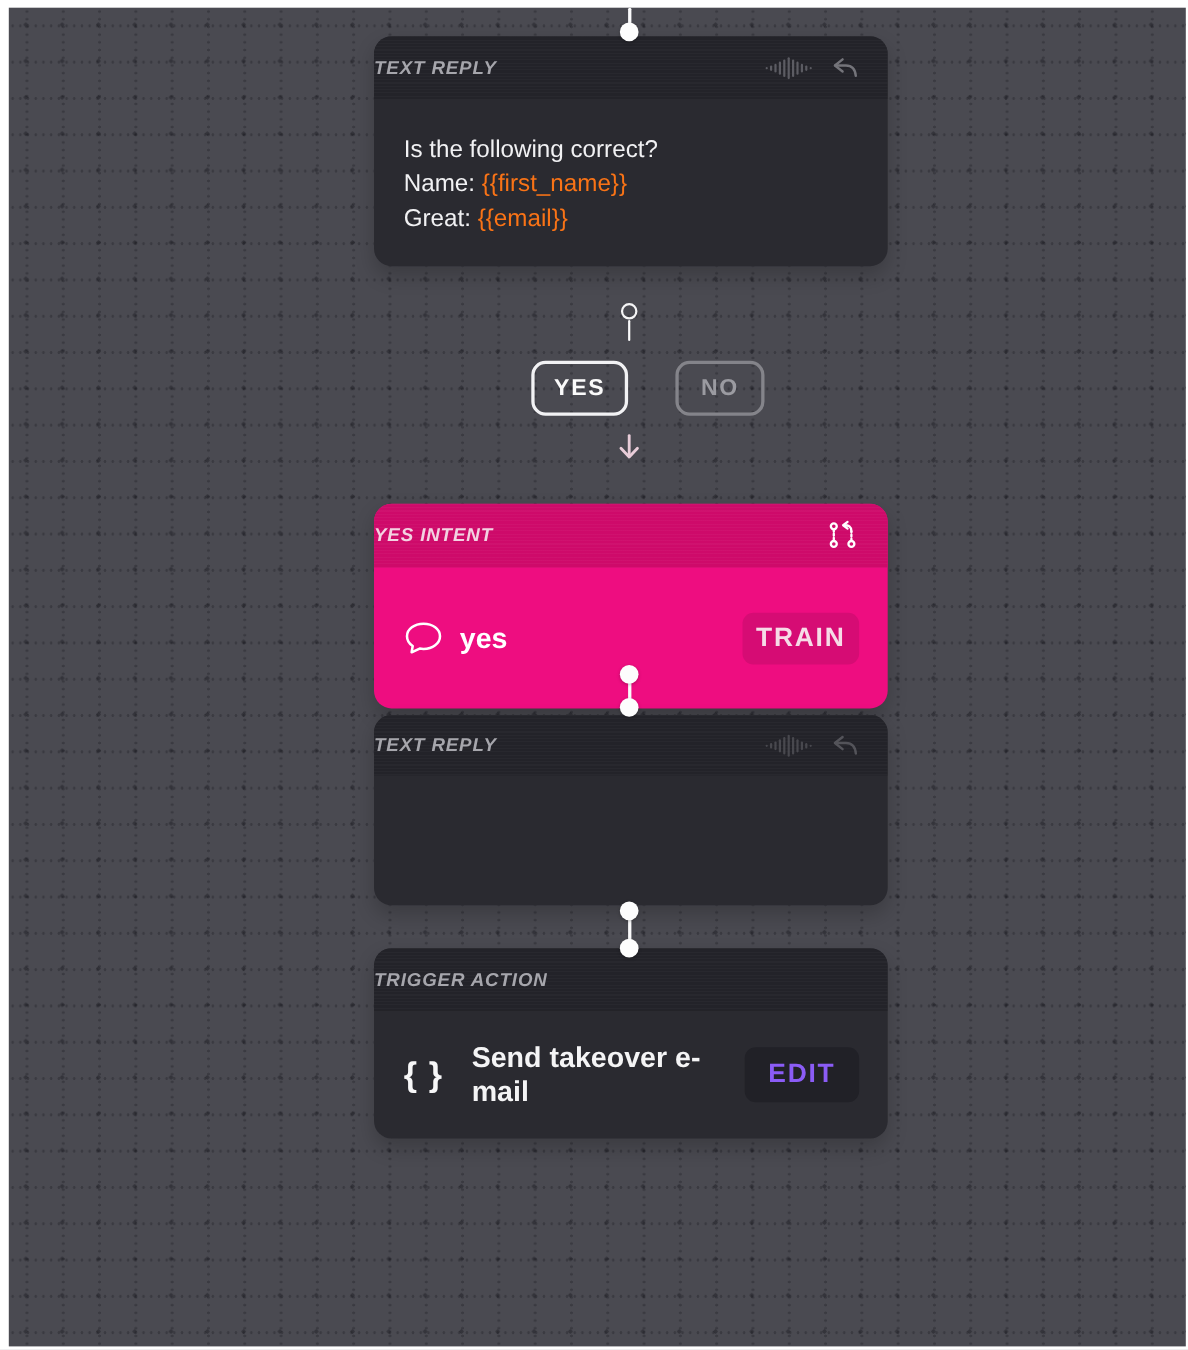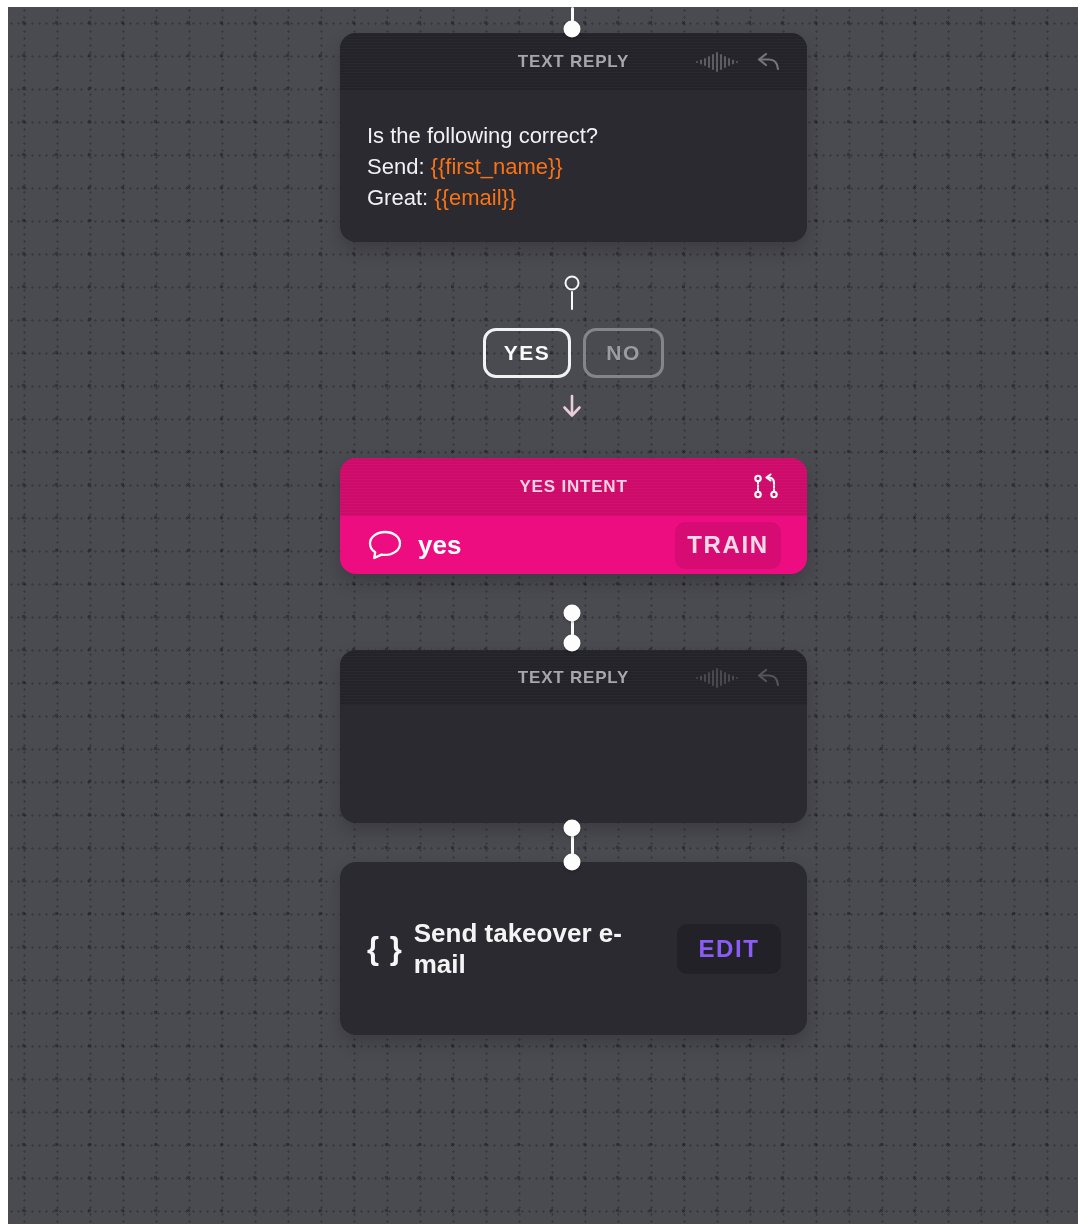--- a/index.html
+++ b/index.html
@@ -22,24 +22,25 @@
   
   .node {
     position:absolute; left:332px; width:467px;
     border-radius:16px; overflow:hidden;
     background:#2a2a30;
     box-shadow:0 8px 18px rgba(0,0,0,.20);
     display:flex; flex-direction:column;
   }
   .node-header {
     position:relative; flex:0 0 auto;
-    display:flex; align-items:center; justify-content:center;
+    display:flex; align-items:center; justify-content:flex-start;
     background-color:#232329;
     background-image:repeating-linear-gradient(180deg,
       rgba(255,255,255,.025) 0 1px, transparent 1px 3px);
+    font-style:italic;
   }
   .node-header .type-label {
     font-size:17px; font-weight:700; letter-spacing:.8px;
     color:#a6a6ac;
   }
   .header-icons {
     position:absolute; right:26px; top:50%; transform:translateY(-50%);
     display:flex; align-items:center; gap:9px;
   }
   .node-body { flex:1 1 auto; }
@@ -69,21 +70,21 @@
   .pill-btn {
     display:flex; align-items:center; justify-content:center;
     border-radius:10px; font-weight:700; letter-spacing:1.6px;
     font-size:24px; cursor:pointer;
   }
   .train-btn { width:106px; height:47px; background:#d60c74; color:#f6dbe7; }
   .edit-btn  { width:104px; height:50px; background:#212127; color:#8b5cf6; }
 
   .braces { font-size:31px; font-weight:700; color:#f7f7f8; letter-spacing:1px; }
   .action-name {
-    width:225px; margin-left:11px;
+    width:225px; margin-left:26px;
     font-size:26px; line-height:31px; font-weight:700; color:#f4f4f5;
   }
 
   
   .v-line { position:absolute; width:3px; background:#fbfbfc; border-radius:2px; }
   .dot {
     position:absolute; width:17px; height:17px; border-radius:50%;
     background:#fdfdfd; transform:translate(-50%,-50%); z-index:5;
     box-shadow:0 1px 3px rgba(0,0,0,.25);
   }
@@ -92,21 +93,21 @@
     border:2.5px solid #f5f5f6; transform:translate(-50%,-50%); z-index:5;
   }
 
   
   .branch-btn {
     position:absolute; display:flex; align-items:center; justify-content:center;
     border-radius:13px; font-size:21px; font-weight:700; letter-spacing:1.5px;
     cursor:pointer; background:transparent;
   }
   .branch-yes { border:3px solid #f2f2f4; color:#fafafa; }
-  .branch-no  { border:3px solid #84848a; color:#9b9ba1; }
+  .branch-no  { border:3px solid #84848a; color:#9b9ba1;margin-left:31px; }
 
   svg { display:block; }
 </style>
 </head>
 <body>
 
 <div class="canvas">
 
   <div class="v-line" style="left:562.5px; top:0; height:22px;"></div>
   <div class="dot" style="left:564px; top:22px;"></div>
@@ -134,21 +135,21 @@
           <svg width="26" height="24" viewBox="0 0 26 24" fill="none" stroke="#74747a" stroke-width="2.2" stroke-linecap="round" stroke-linejoin="round">
             <path d="M11 4 L4 9.5 L11 15"></path>
             <path d="M4.5 9.5 H14 C19.5 9.5 22.5 13 23 19"></path>
           </svg>
         </span>
       </span>
     </div>
     <div class="node-body">
       <div class="reply-text">
         <div><span>Is the following correct?</span></div>
-        <div><span>Send: </span><span class="muted">{{first_name}}</span></div>
+        <div><span>Name: </span><span class="muted">{{first_name}}</span></div>
         <div><span>Great: </span><span class="muted">{{email}}</span></div>
       </div>
     </div>
   </div>
 
   <div class="pin-circle" style="left:564px; top:276px;"></div>
   <div class="v-line" style="left:562.75px; top:284px; height:19px; width:2.5px;"></div>
 
   <div class="branch-btn branch-yes" style="left:475px; top:321px; width:88px; height:50px;">
     <span>YES</span>
@@ -157,21 +158,21 @@
     <span>NO</span>
   </div>
 
   <div style="position:absolute; left:564px; top:400px; transform:translate(-50%,-50%);">
     <svg width="24" height="26" viewBox="0 0 24 26" fill="none" stroke="#e9cdd9" stroke-width="2.6" stroke-linecap="round" stroke-linejoin="round">
       <path d="M12 2 V20"></path>
       <path d="M4.5 13.5 L12 21.5 L19.5 13.5"></path>
     </svg>
   </div>
 
-  <div class="node pink" style="top:451px; height:116px;">
+  <div class="node pink" style="top:451px; height:186px;">
     <div class="node-header" style="height:58px;">
       <span class="type-label">YES INTENT</span>
       <span class="header-icons">
         <span>
           <svg width="30" height="30" viewBox="0 0 30 30" fill="none" stroke="#ffffff" stroke-width="2.1" stroke-linecap="round" stroke-linejoin="round">
             <circle cx="7" cy="6.5" r="2.7"></circle>
             <path d="M7 9.5 V19.5" stroke-dasharray="1.8 1.9"></path>
             <circle cx="7" cy="22.5" r="2.7"></circle>
             <circle cx="23" cy="22.5" r="2.7"></circle>
             <path d="M23 19.5 V11" stroke-dasharray="1.8 1.9"></path>
@@ -226,20 +227,23 @@
         </span>
       </span>
     </div>
   </div>
 
   <div class="v-line" style="left:562.5px; top:821px; height:34px;"></div>
   <div class="dot" style="left:564px; top:821px;"></div>
   <div class="dot" style="left:564px; top:855px;"></div>
 
   <div class="node" style="top:855px; height:173px;">
+    <div class="node-header" style="height:57px;">
+      <span class="type-label">TRIGGER ACTION</span>
+    </div>
     <div class="node-body row-body">
       <span class="braces">{ }</span>
       <span class="action-name">Send takeover e-mail</span>
       <span class="spacer"></span>
       <div class="pill-btn edit-btn">
         <span>EDIT</span>
       </div>
     </div>
   </div>
 

